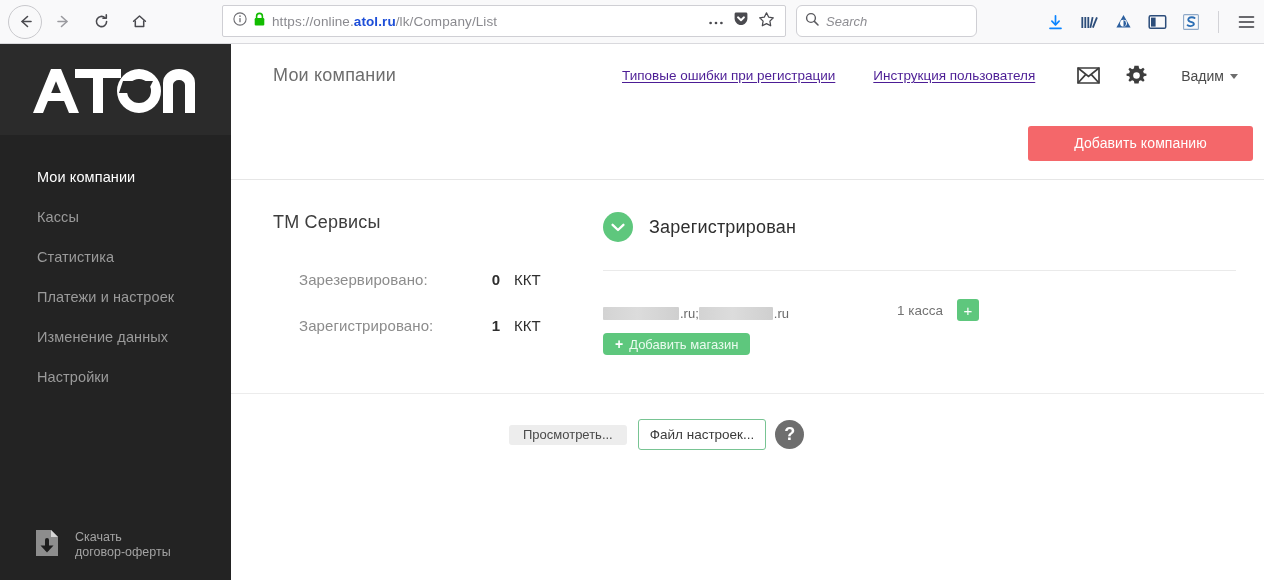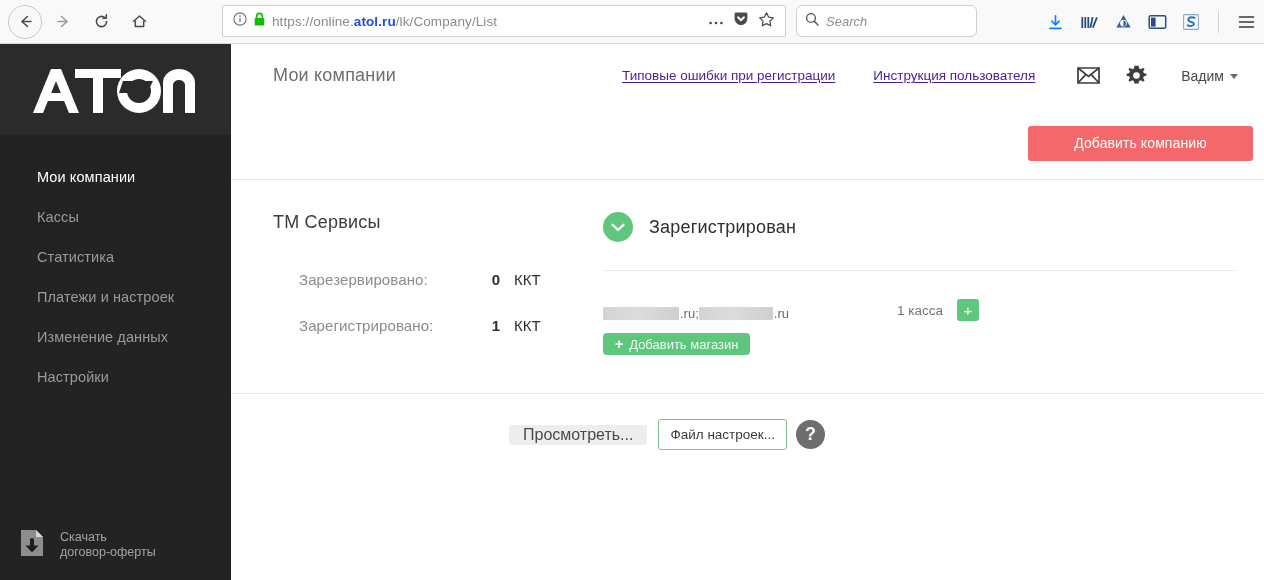--- a/index.html
+++ b/index.html
@@ -96,21 +96,21 @@
     letter-spacing: 0.1px;
     text-decoration: none;
     line-height: 20px;
   }
   .nav-item.active { color: #ffffff; }
 
   .offer-link {
     position: absolute; left: 0; bottom: 18px;
     width: 231px;
     display: flex; align-items: center;
-    padding-left: 18px; gap: 14px;
+    padding-left: 33px; gap: 14px;
   }
   .offer-text {
     font-size: 12.5px; color: #a3a3a3; line-height: 15px;
     white-space: pre-line;
   }
 
   
   .main { flex: 1; position: relative; background: #ffffff; height: 536px; }
 
   .topbar {
@@ -252,21 +252,21 @@
   .btn-add-shop .pl { color: #ffffff; font-weight: 700; font-size: 14px; }
 
   .actions-row {
     display: flex; align-items: center; gap: 0;
     padding: 0 0 0 278px;
     margin-top: 56px;
   }
   .btn-view {
     background: #ededed; border: none; border-radius: 3px;
     height: 20px; padding: 0 14px;
-    font-size: 16px; color: #4a4a4a;
+    font-size: 13px; color: #4a4a4a;
     font-family: inherit; cursor: pointer;
   }
   .btn-settings-file {
     margin-left: 11px;
     background: #ffffff;
     border: 1px solid #78c493; border-radius: 3px;
     height: 31px; padding: 0 11px;
     font-size: 13.5px; color: #3b3b3b;
     font-family: inherit; cursor: pointer;
   }

